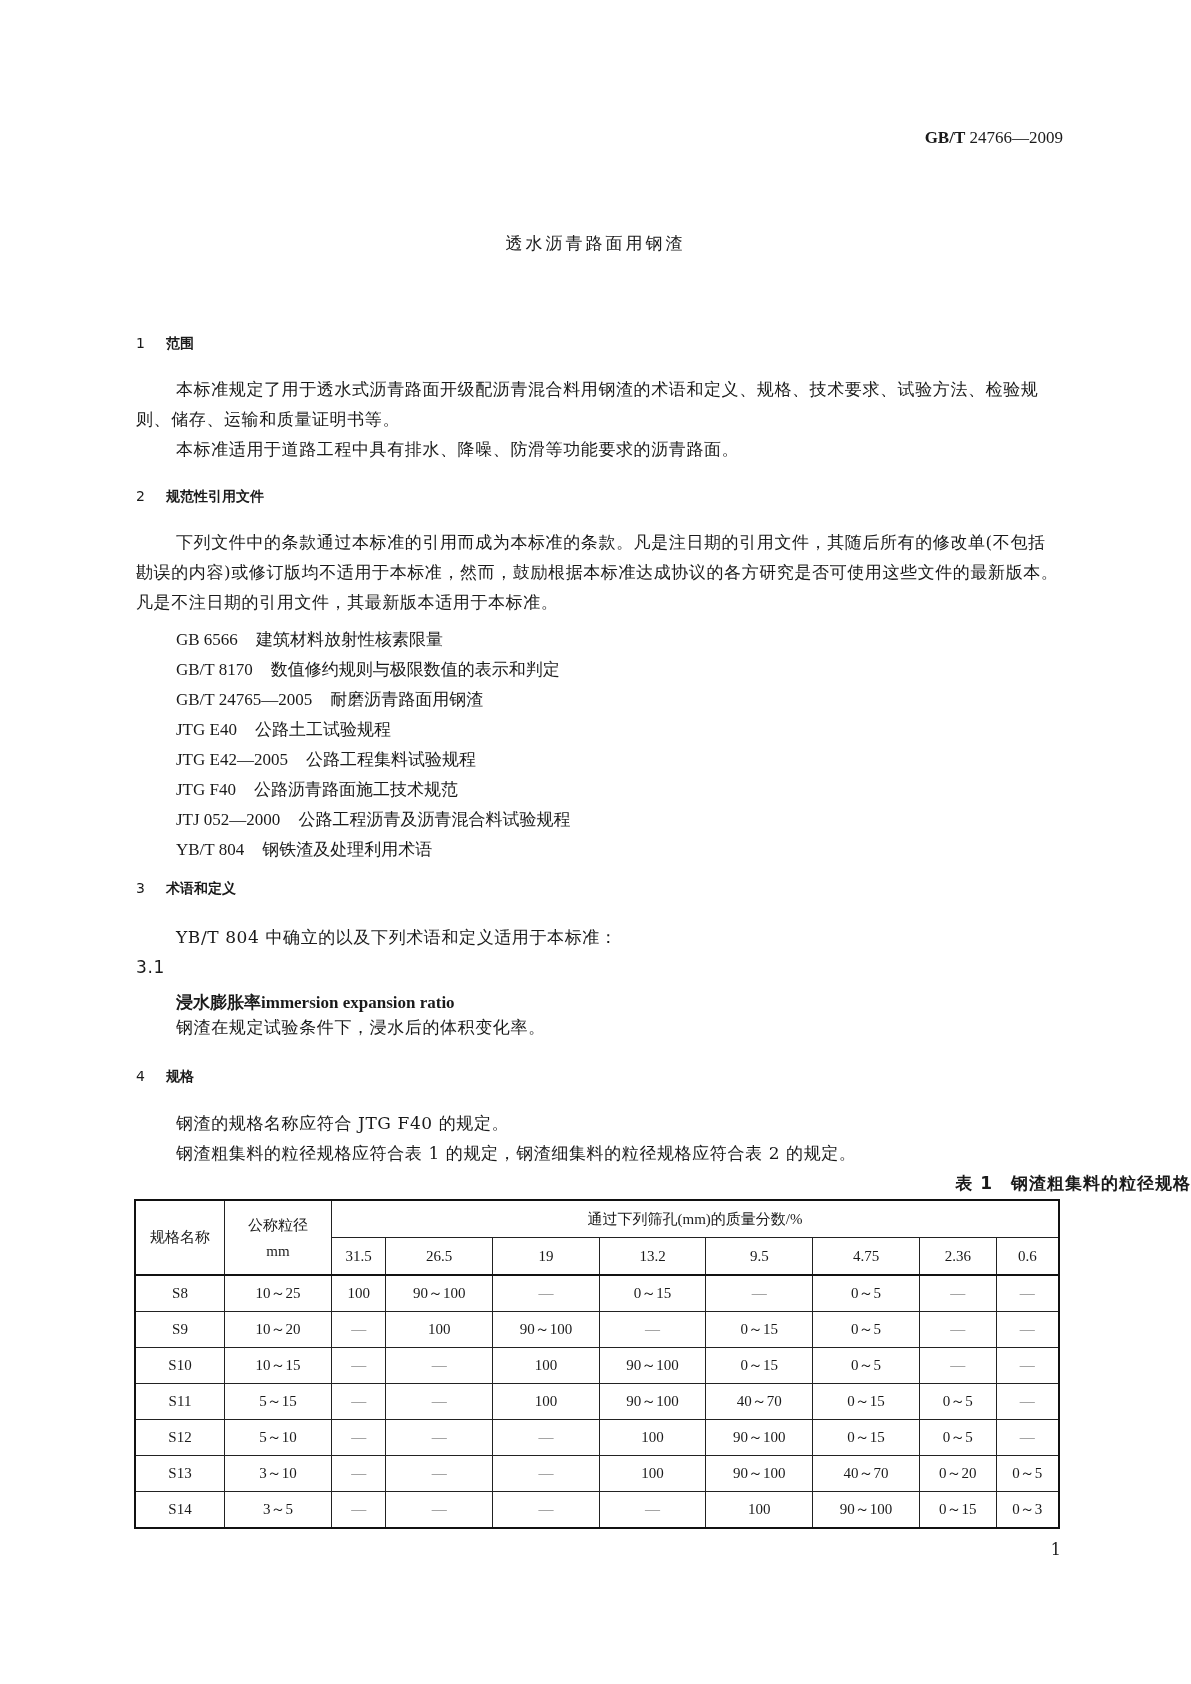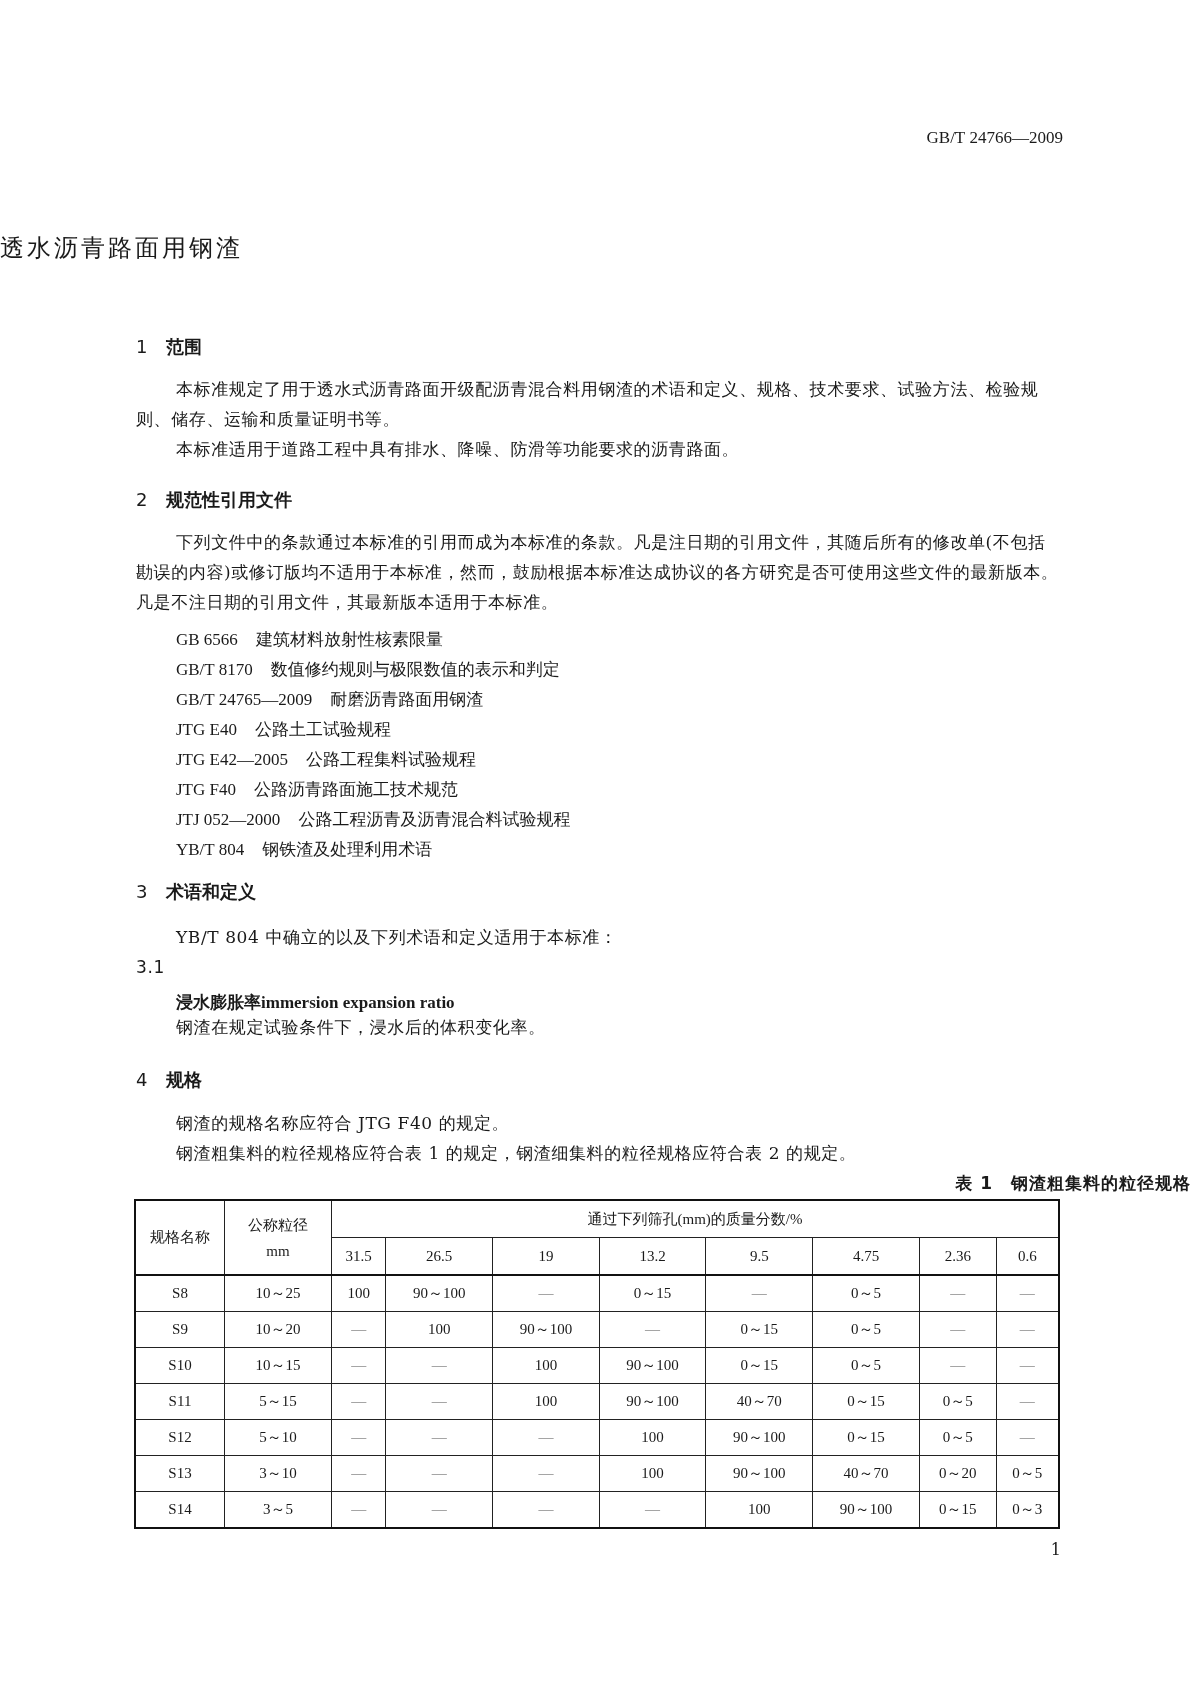--- a/index.html
+++ b/index.html
@@ -1,22 +1,22 @@
 <!DOCTYPE html>
 <html><head>
   <meta charset="utf-8">
   <style>
     html, body { margin: 0; padding: 0; background: #ffffff; }
     body { width: 1191px; height: 1684px; position: relative; overflow: hidden;
            font-family: "DejaVu Serif", "Liberation Serif", serif; color: #1a1a1a; }
     .std-code { position: absolute; top: 128px; right: 128px; font-size: 17px; font-family: "Liberation Serif", serif; }
-    .std-code b { font-weight: normal; margin-left: 8px; }
-    .doc-title { position: absolute; top: 232px; left: 0; width: 100%; 
-                 font-size: 24px; font-family: Liberation Serif, serif; letter-spacing: 3px; }
-    .h { position: absolute; left: 136px; font-family: "DejaVu Sans", sans-serif; font-size: 18px; font-weight: bold; }
+    .std-code b { font-weight: bold; margin-left: 8px; }
+    .doc-title { position: absolute; top: 232px; left: 0; width: 100%; text-align: center;
+                 font-size: 17px; font-family: Liberation Serif, serif; letter-spacing: 3px; }
+    .h { position: absolute; left: 136px; font-family: "DejaVu Sans", sans-serif; font-size: 14px; font-weight: bold; }
     .h .num { font-weight: normal; display: inline-block; width: 30px; }
     .p { position: absolute; font-size: 17px; line-height: 30px; letter-spacing: 0.6px; }
     .indent { left: 176px; }
     .full { left: 136px; width: 926px; }
     .ref { position: absolute; left: 176px; font-size: 17px; }
     .ref .code { display: inline-block; margin-right: 18px; font-family: "Liberation Serif", serif; }
     .term { position: absolute; left: 176px; top: 991px; font-size: 17px; font-weight: bold; font-family: "DejaVu Sans", sans-serif; }
     .term .en { font-family: "Liberation Serif", serif; }
     .tcap { position: absolute; top: 1172px; left: 0; width: 100%; text-align: right;
             font-size: 17px; font-weight: bold; font-family: "DejaVu Sans", sans-serif; letter-spacing: 1px; }
@@ -46,21 +46,21 @@
 <div class="p full" style="top:374px; text-indent:40px;">本标准规定了用于透水式沥青路面开级配沥青混合料用钢渣的术语和定义、规格、技术要求、试验方法、检验规则、储存、运输和质量证明书等。</div>
 <div class="p indent" style="top:434px;">本标准适用于道路工程中具有排水、降噪、防滑等功能要求的沥青路面。</div>
 
 <div class="h" style="top:488px;">
   <span class="num">2</span><span>规范性引用文件</span>
 </div>
 <div class="p full" style="top:527px; text-indent:40px;">下列文件中的条款通过本标准的引用而成为本标准的条款。凡是注日期的引用文件，其随后所有的修改单(不包括勘误的内容)或修订版均不适用于本标准，然而，鼓励根据本标准达成协议的各方研究是否可使用这些文件的最新版本。凡是不注日期的引用文件，其最新版本适用于本标准。</div>
 
 <div class="ref" style="top:628px;"><span class="code">GB 6566</span><span>建筑材料放射性核素限量</span></div>
 <div class="ref" style="top:658px;"><span class="code">GB/T 8170</span><span>数值修约规则与极限数值的表示和判定</span></div>
-<div class="ref" style="top:688px;"><span class="code">GB/T 24765—2009</span><span>耐磨沥青路面用钢渣</span></div>
+<div class="ref" style="top:688px;"><span class="code">GB/T 24765—2005</span><span>耐磨沥青路面用钢渣</span></div>
 <div class="ref" style="top:718px;"><span class="code">JTG E40</span><span>公路土工试验规程</span></div>
 <div class="ref" style="top:748px;"><span class="code">JTG E42—2005</span><span>公路工程集料试验规程</span></div>
 <div class="ref" style="top:778px;"><span class="code">JTG F40</span><span>公路沥青路面施工技术规范</span></div>
 <div class="ref" style="top:808px;"><span class="code">JTJ 052—2000</span><span>公路工程沥青及沥青混合料试验规程</span></div>
 <div class="ref" style="top:838px;"><span class="code">YB/T 804</span><span>钢铁渣及处理利用术语</span></div>
 
 <div class="h" style="top:880px;">
   <span class="num">3</span><span>术语和定义</span>
 </div>
 <div class="p indent" style="top:922px;">YB/T 804 中确立的以及下列术语和定义适用于本标准：</div>

